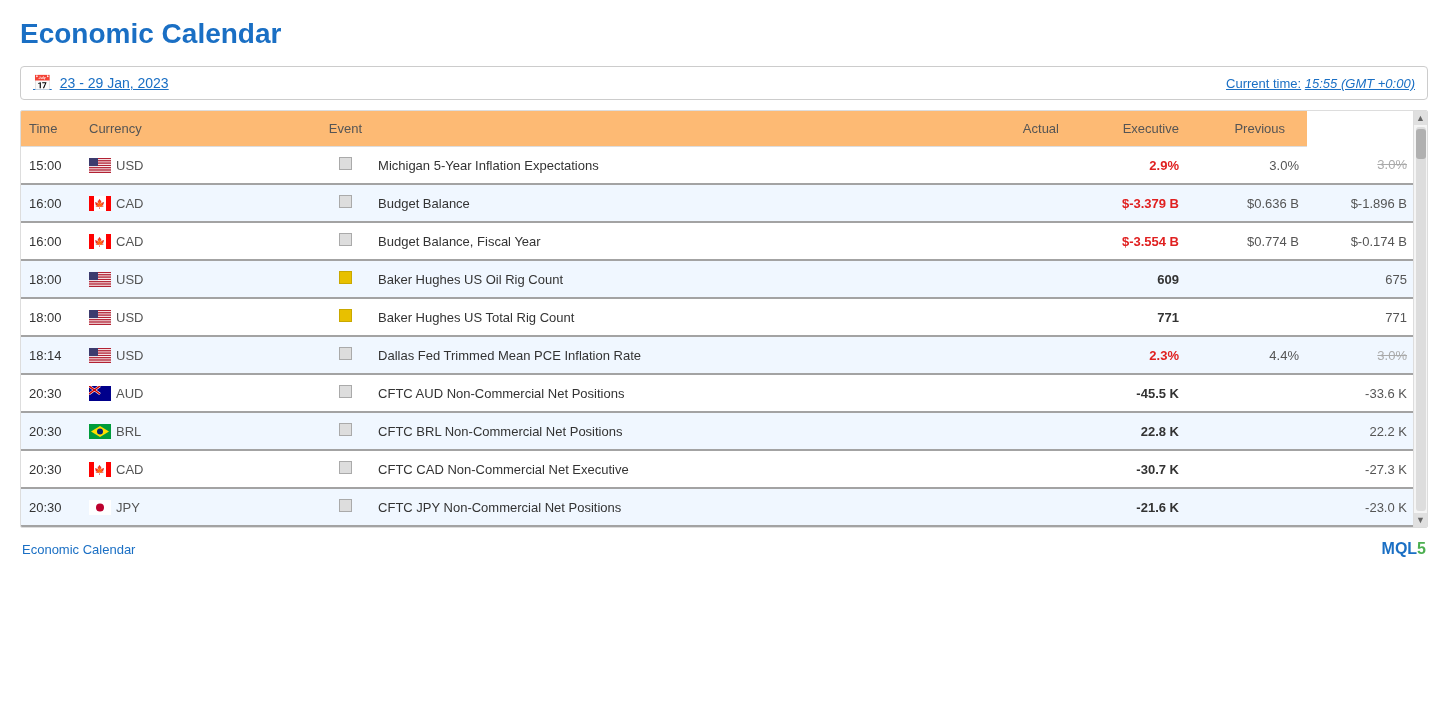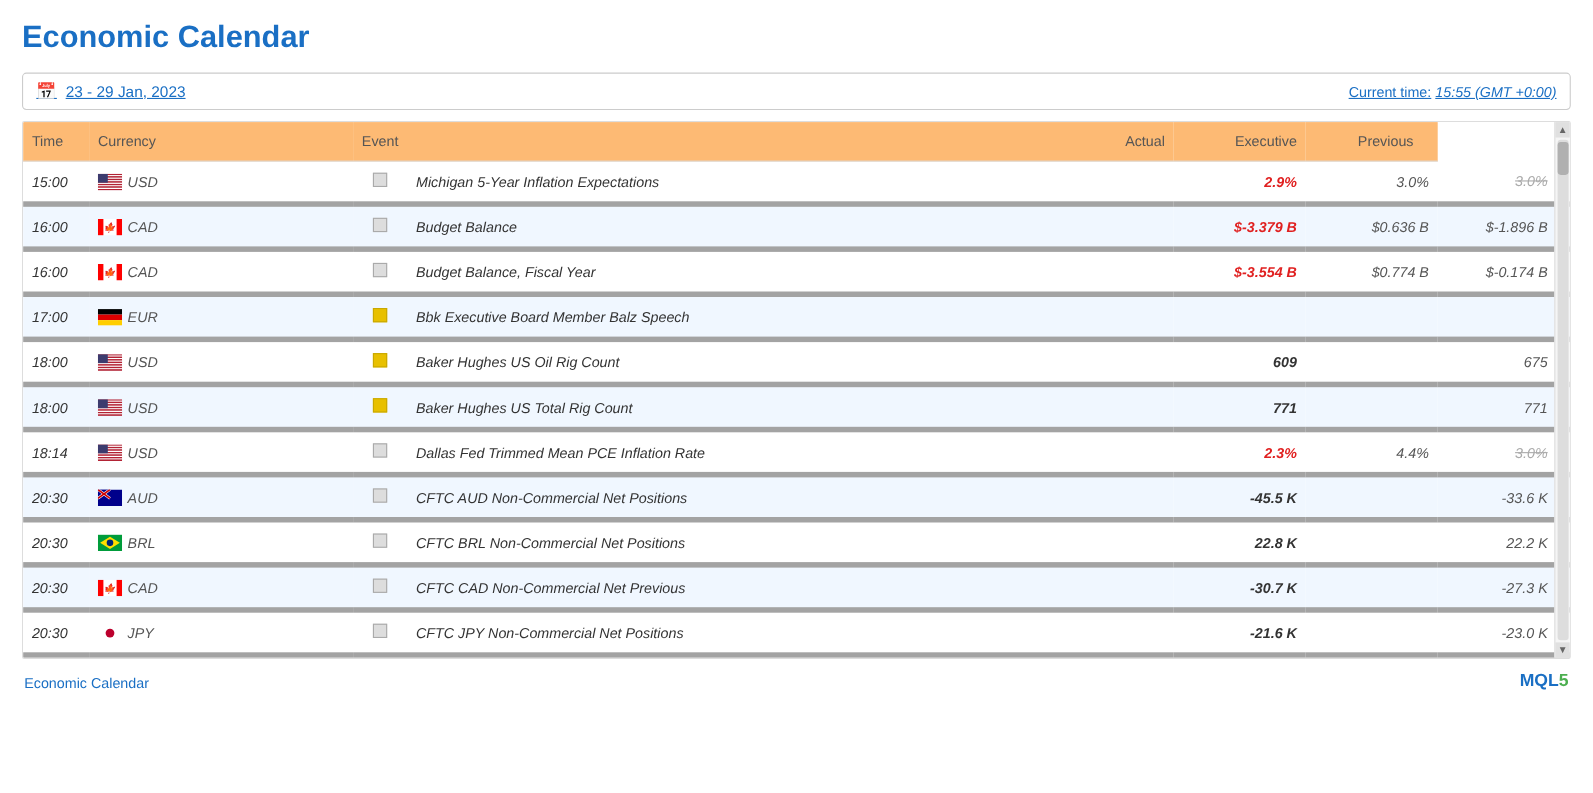--- a/index.html
+++ b/index.html
@@ -68,22 +68,21 @@
       text-align: left;
       font-weight: normal;
       color: #555;
       font-size: 13px;
       border-bottom: 1px solid #ddd;
     }
     thead th.align-right {
       text-align: right;
     }
     tbody tr {
-      border-bottom: 5px solid #a3a3a3;
-      font-style: italic;
+      border-bottom: 2px solid #a3a3a3;
     }
     tbody tr:nth-child(odd) {
       background: #fff;
     }
     tbody tr:nth-child(even) {
       background: #f0f7ff;
     }
     tbody td {
       padding: 10px 8px;
       font-size: 13px;
@@ -306,40 +305,20 @@
         <span class="currency-code">CAD</span>
       </div>
     </td>
     <td style="width:24px;text-align:center;"><span class="importance-box"></span></td>
     <td class="event-cell">Budget Balance, Fiscal Year</td>
     <td class="actual-cell" style="color:#e02020;">$-3.554 B</td>
     <td class="forecast-cell">$0.774 B</td>
     <td class="previous-cell" style="color:#555;padding-right:20px;">$-0.174 B</td>
   </tr>
           <tr>
-    <td class="time-cell">17:00</td>
-    <td>
-      <div class="currency-cell">
-        <span class="flag">
-                  <svg width="22" height="15" viewBox="0 0 22 15">
-                    <rect width="22" height="5" fill="#000"></rect>
-                    <rect y="5" width="22" height="5" fill="#DD0000"></rect>
-                    <rect y="10" width="22" height="5" fill="#FFCE00"></rect>
-                  </svg>
-                </span>
-        <span class="currency-code">EUR</span>
-      </div>
-    </td>
-    <td style="width:24px;text-align:center;"><span class="importance-box yellow"></span></td>
-    <td class="event-cell">Bbk Executive Board Member Balz Speech</td>
-    <td class="actual-cell" style="color:#333;"></td>
-    <td class="forecast-cell"></td>
-    <td class="previous-cell" style="color:#555;padding-right:20px;"></td>
-  </tr>
-          <tr>
     <td class="time-cell">18:00</td>
     <td>
       <div class="currency-cell">
         <span class="flag">
                   <svg width="22" height="15" viewBox="0 0 22 15">
                     <rect width="22" height="15" fill="#B22234"></rect>
                     <rect y="1.15" width="22" height="1.15" fill="white"></rect>
                     <rect y="2.31" width="22" height="1.15" fill="#B22234"></rect>
                     <rect y="3.46" width="22" height="1.15" fill="white"></rect>
                     <rect y="4.62" width="22" height="1.15" fill="#B22234"></rect>
@@ -477,21 +456,21 @@
                     <rect width="22" height="15" fill="white"></rect>
                     <rect width="5" height="15" fill="#FF0000"></rect>
                     <rect x="17" width="5" height="15" fill="#FF0000"></rect>
                     <text x="11" y="11" text-anchor="middle" fill="#FF0000" font-size="9" font-family="Arial">🍁</text>
                   </svg>
                 </span>
         <span class="currency-code">CAD</span>
       </div>
     </td>
     <td style="width:24px;text-align:center;"><span class="importance-box"></span></td>
-    <td class="event-cell">CFTC CAD Non-Commercial Net Previous</td>
+    <td class="event-cell">CFTC CAD Non-Commercial Net Executive</td>
     <td class="actual-cell" style="color:#333;">-30.7 K</td>
     <td class="forecast-cell"></td>
     <td class="previous-cell" style="color:#555;padding-right:20px;">-27.3 K</td>
   </tr>
           <tr>
     <td class="time-cell">20:30</td>
     <td>
       <div class="currency-cell">
         <span class="flag">
                   <svg width="22" height="15" viewBox="0 0 22 15">

